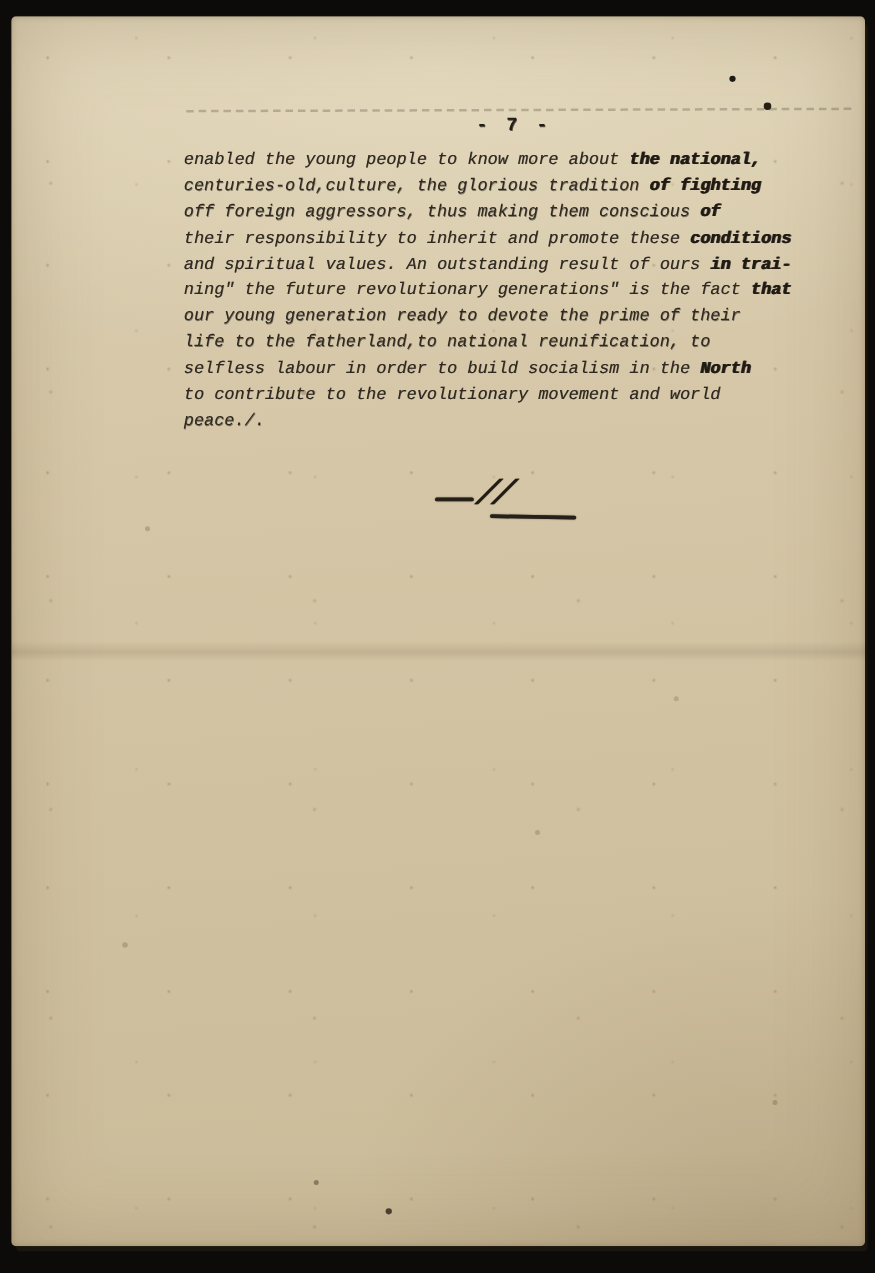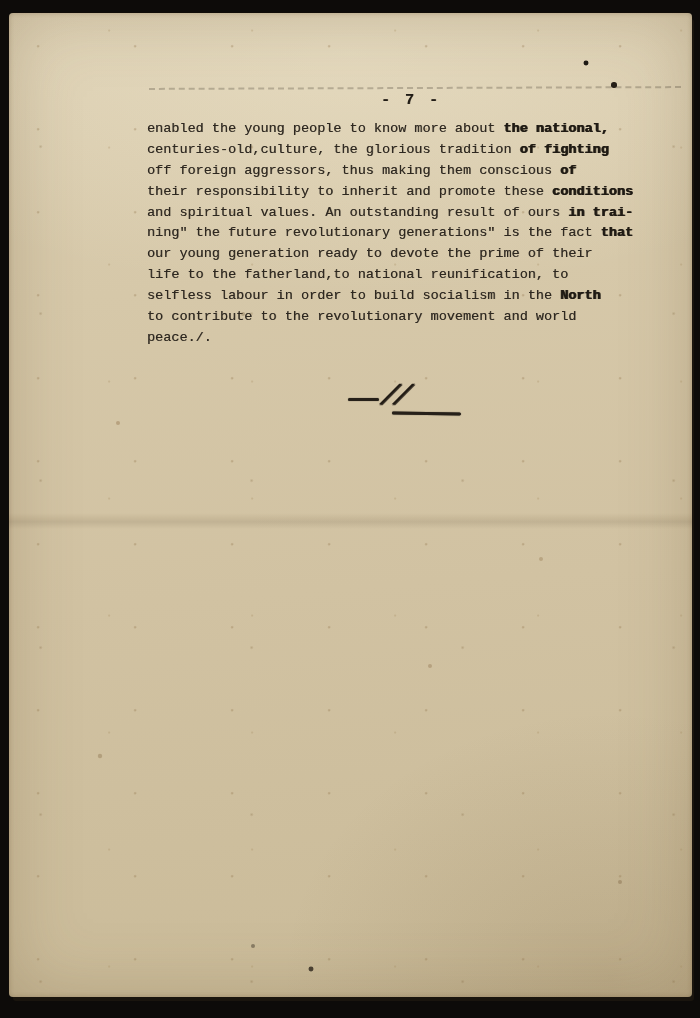--- a/index.html
+++ b/index.html
@@ -49,21 +49,21 @@
     text-shadow: 0.6px 0.4px 0 rgba(34,29,22,0.7);
   }
 
   .body-text {
     position: absolute; left: 138px; top: 106px; width: 510px;
     font-size: 13.5px; line-height: 20.9px;
     color: #2e2820;
     text-shadow: 0.4px 0.4px 0 rgba(46,40,32,0.55);
     white-space: pre;
   }
-  .body-text .line { height: 20.9px; }
+  .body-text .line { height: 20.9px; font-style: italic; }
   .retyped {
     font-weight: bold;
     color: #1f1a13;
     text-shadow: 0.8px 0 0 rgba(31,26,19,0.85), -0.3px 0 0 rgba(31,26,19,0.6);
   }
 
   .end-mark { position: absolute; left: 339px; top: 378px; width: 120px; height: 46px; }
   .end-mark .dash-left {
     position: absolute; left: 0; top: 7px; width: 31px; height: 3px;
     background: #262019; border-radius: 2px;

